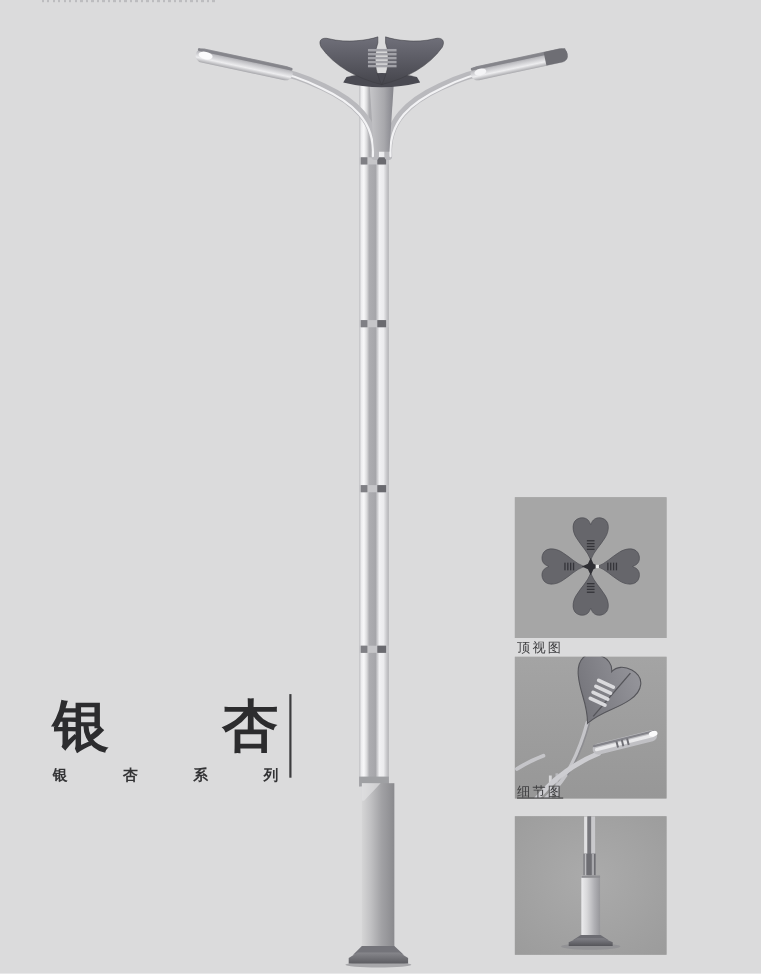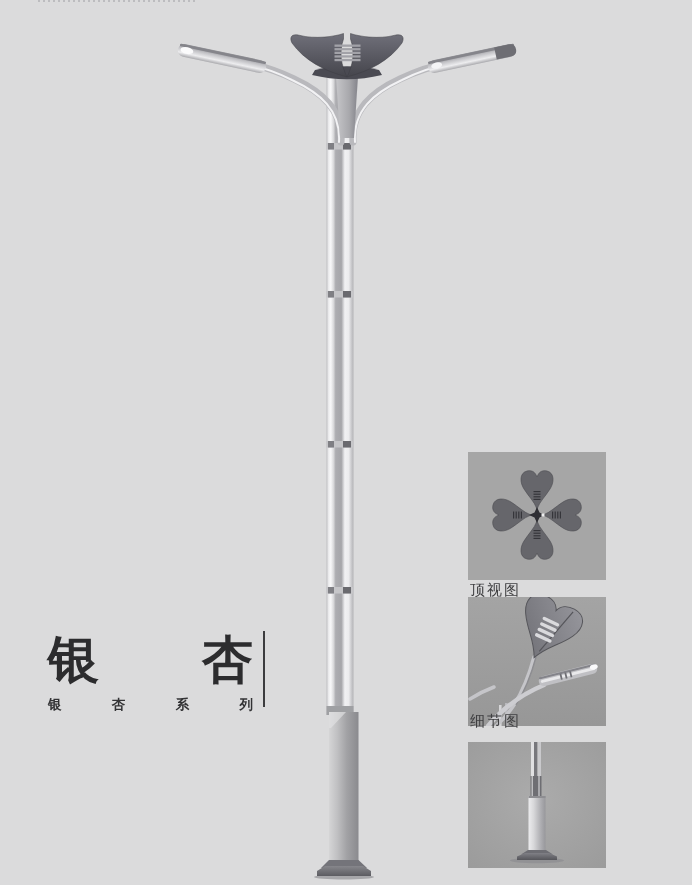--- a/index.html
+++ b/index.html
@@ -36,24 +36,24 @@
   
   .figure-box{
     position:absolute;left:468px;width:138px;
     background:#a6a6a6;
   }
   .fig-1{top:452px;height:128px;}
   .fig-2{top:597px;height:129px;}
   .fig-3{top:742px;height:126px;}
   .figure-caption{
     position:absolute;left:470px;
-    font-size:15px;letter-spacing:2px;color:#3f3f41;font-weight:500;
+    font-size:12px;letter-spacing:2px;color:#3f3f41;font-weight:500;
   }
   .cap-1{top:581px;}
-  .cap-2{top:712px;}
+  .cap-2{top:712px;text-decoration:underline;}
   .figure-box svg{display:block;}
 </style>
 </head>
 <body>
 
 <div class="page">
 
   <div class="top-artifact"></div>
 
   <svg class="lamp-svg" width="692" height="885" viewBox="0 0 692 885">

